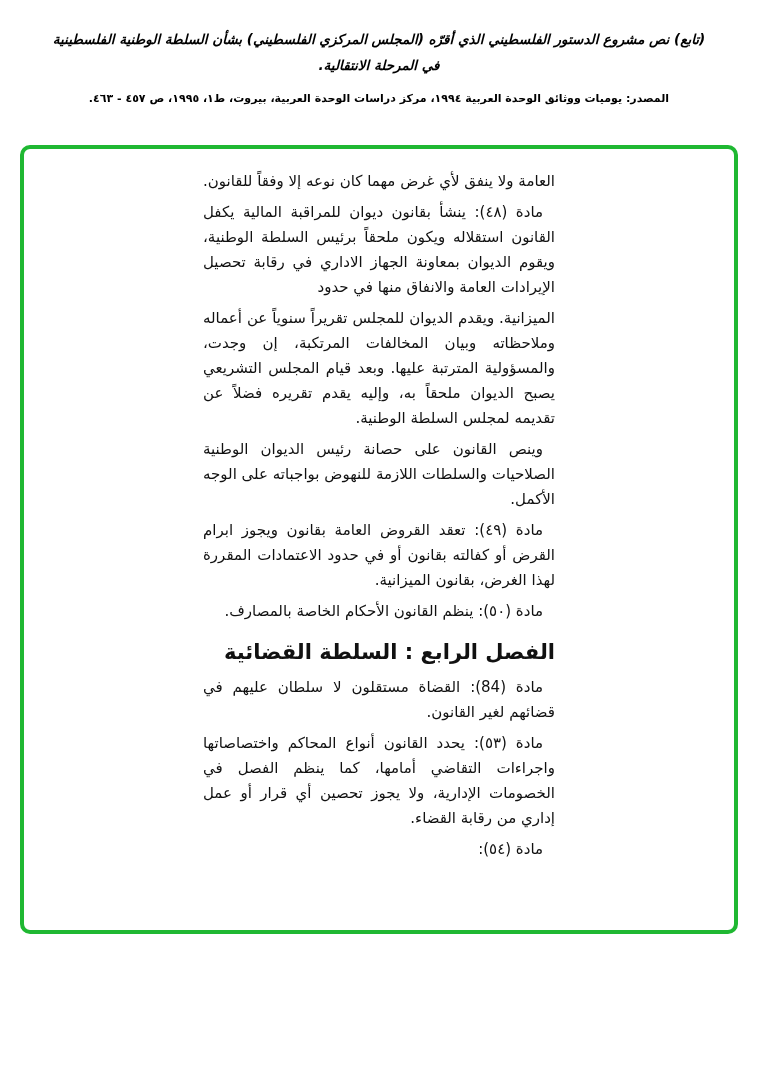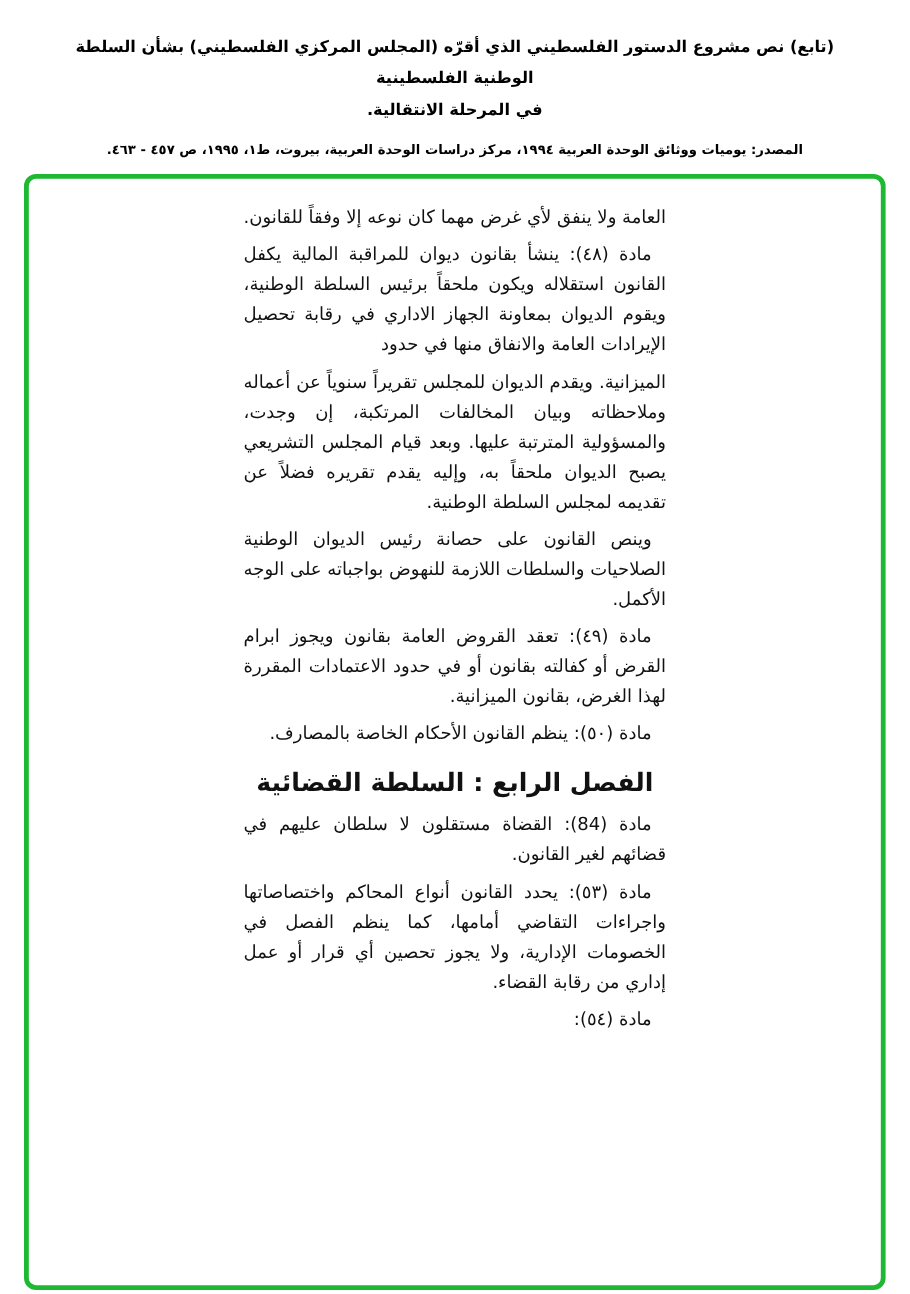--- a/index.html
+++ b/index.html
@@ -16,34 +16,35 @@
   .doc-header {
     direction: rtl;
     text-align: center;
     padding: 26px 40px 0 40px;
   }
   .h-line {
     font-weight: bold;
     font-size: 13.5px;
     line-height: 1.95;
     color: #000;
+    font-style: italic;
   }
   .h-source {
     font-weight: bold;
     font-size: 11px;
     line-height: 1.8;
     margin-top: 10px;
     color: #000;
   }
   .green-box {
     position: absolute;
     left: 20px;
     top: 145px;
     width: 718px;
-    height: 930px;
+    height: 789px;
     border: 4px solid var(--border-green, #1fb832);
     border-radius: 10px;
     background: #ffffff;
     overflow: hidden;
   }
   .text-column {
     direction: rtl;
     width: 352px;
     margin: 20px auto 0 auto;
     text-align: justify;
@@ -51,21 +52,21 @@
     line-height: 25px;
     color: #111;
   }
   .text-column p {
     margin: 6px 0;
     text-indent: 12px;
   }
   .text-column p.no-indent { text-indent: 0; }
   h2.chapter {
     direction: rtl;
-    text-align: center;
+    text-align: right;
     font-size: 21px;
     font-weight: bold;
     margin: 16px 0 10px 0;
   }
 </style>
 </head>
 <body>
 
 <header class="doc-header">
   <div class="h-line">(تابع) نص مشروع الدستور الفلسطيني الذي أقرّه (المجلس المركزي الفلسطيني) بشأن السلطة الوطنية الفلسطينية</div>

